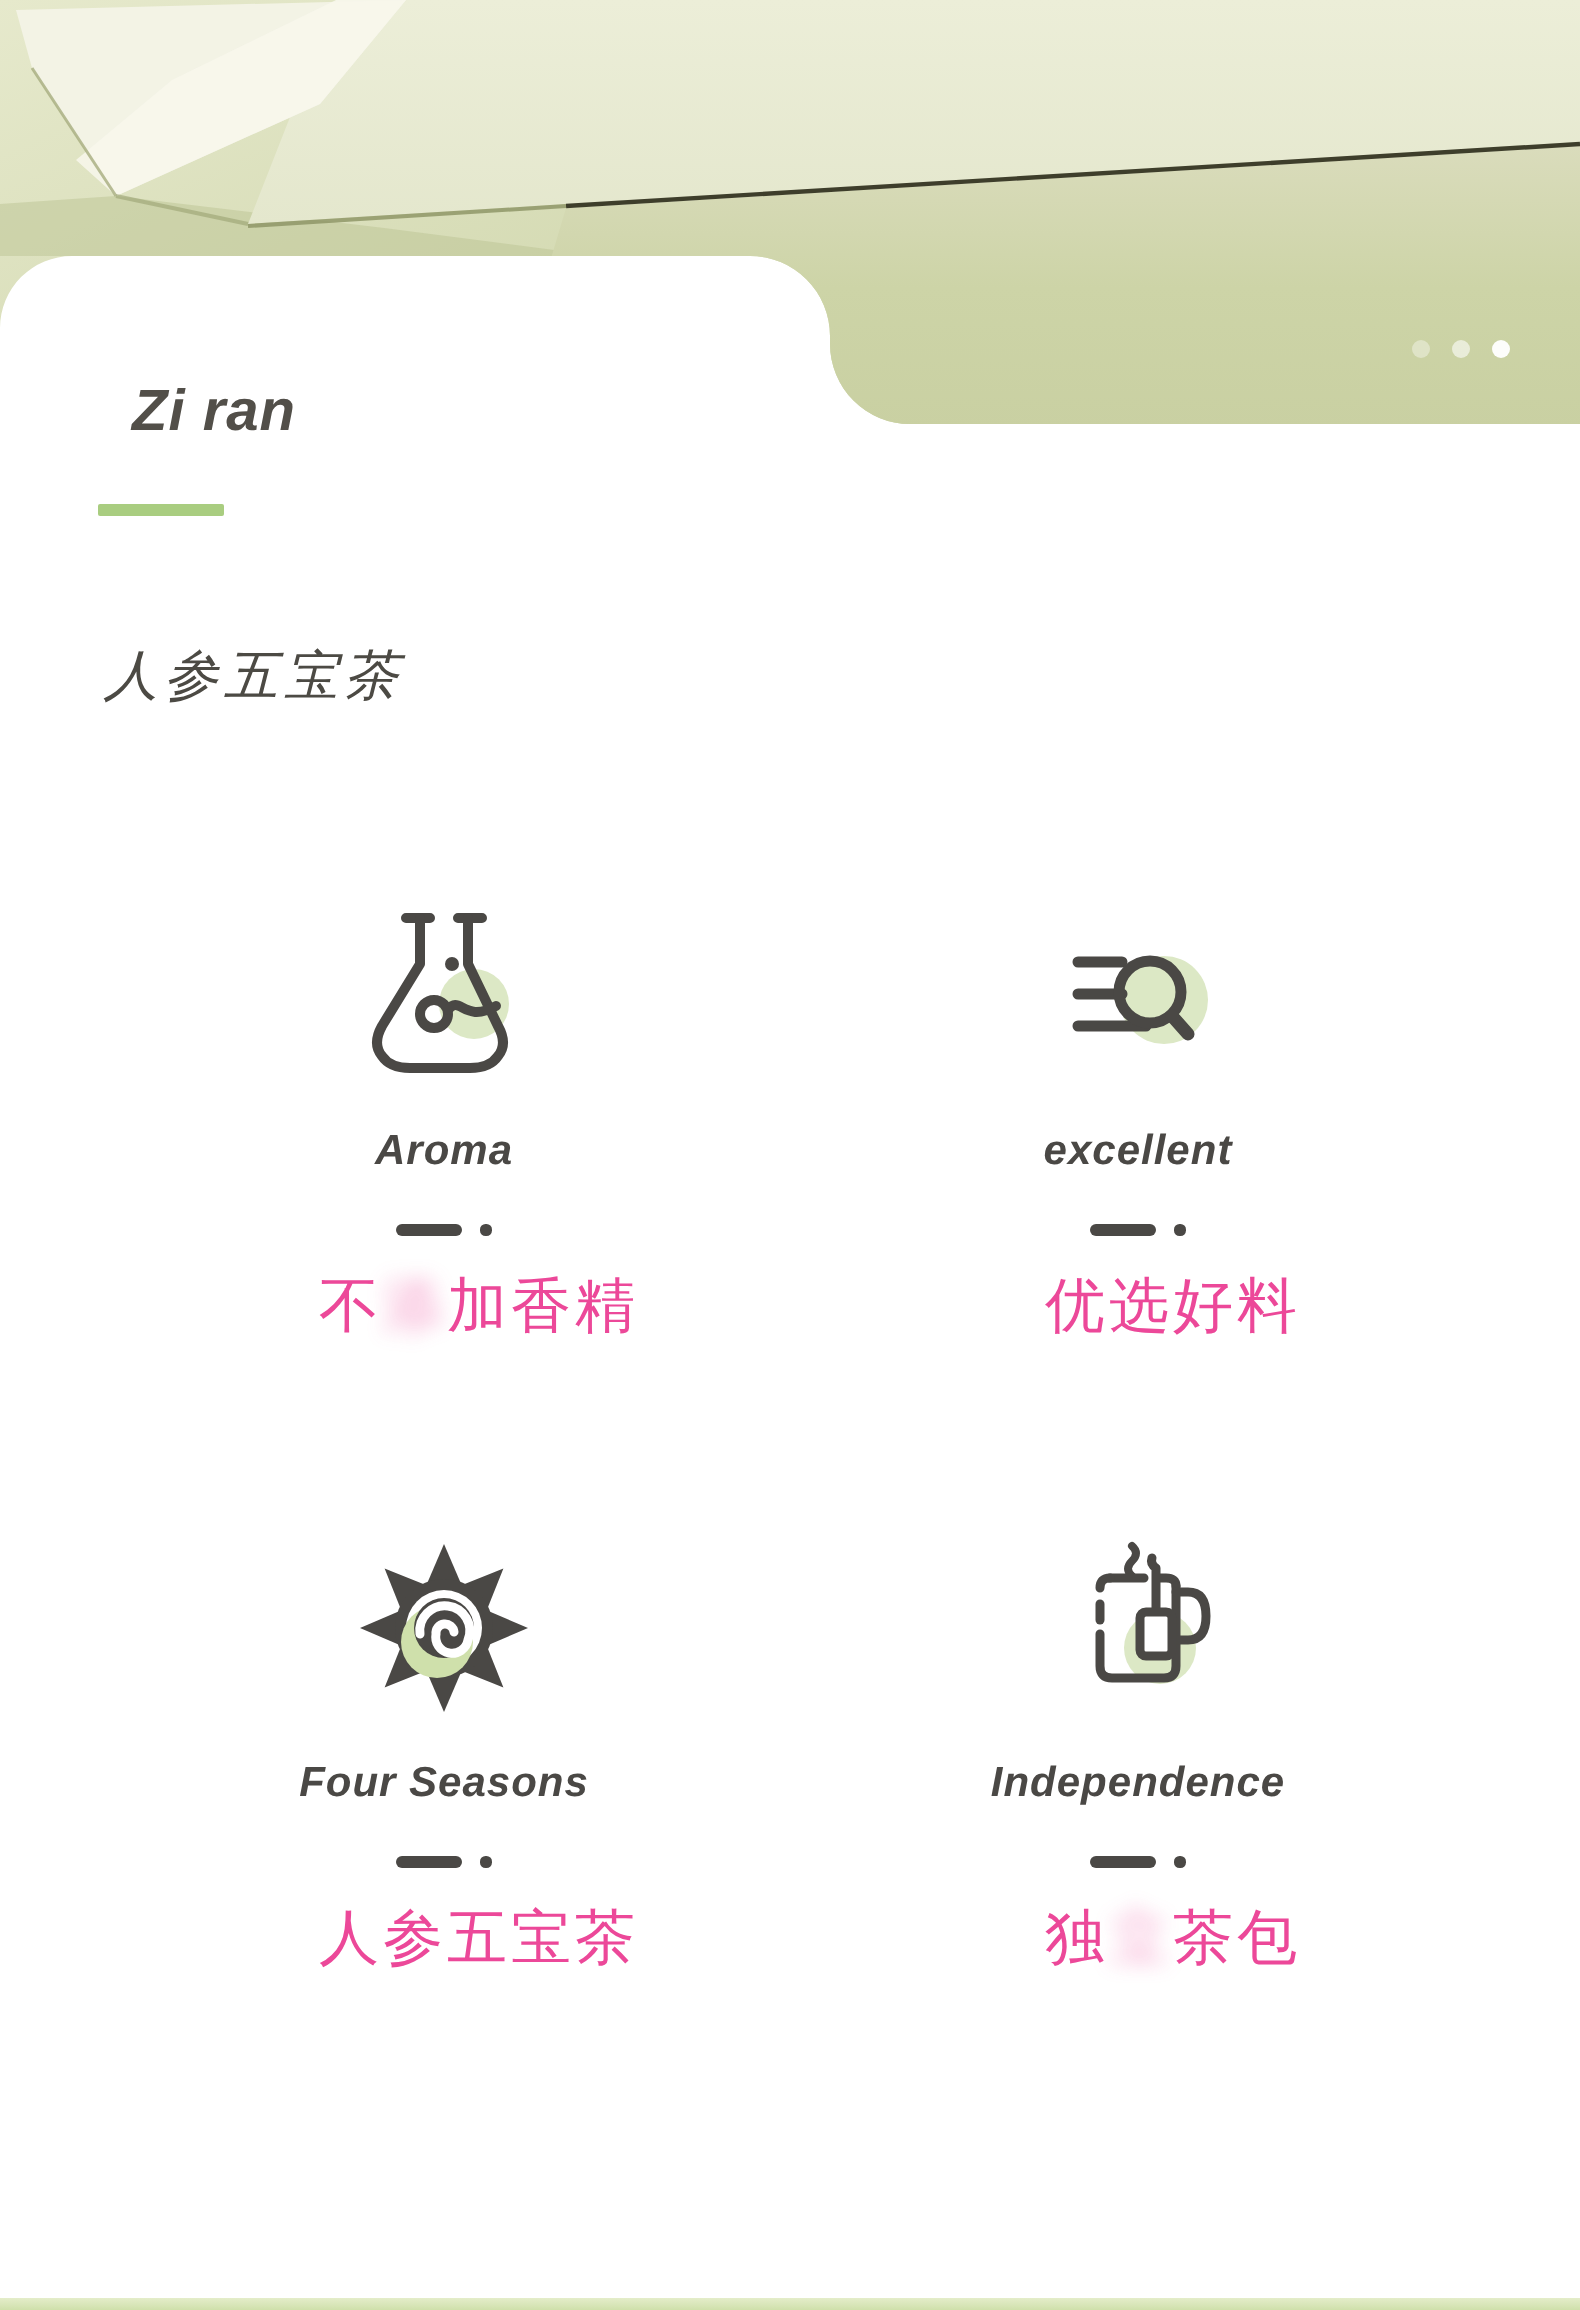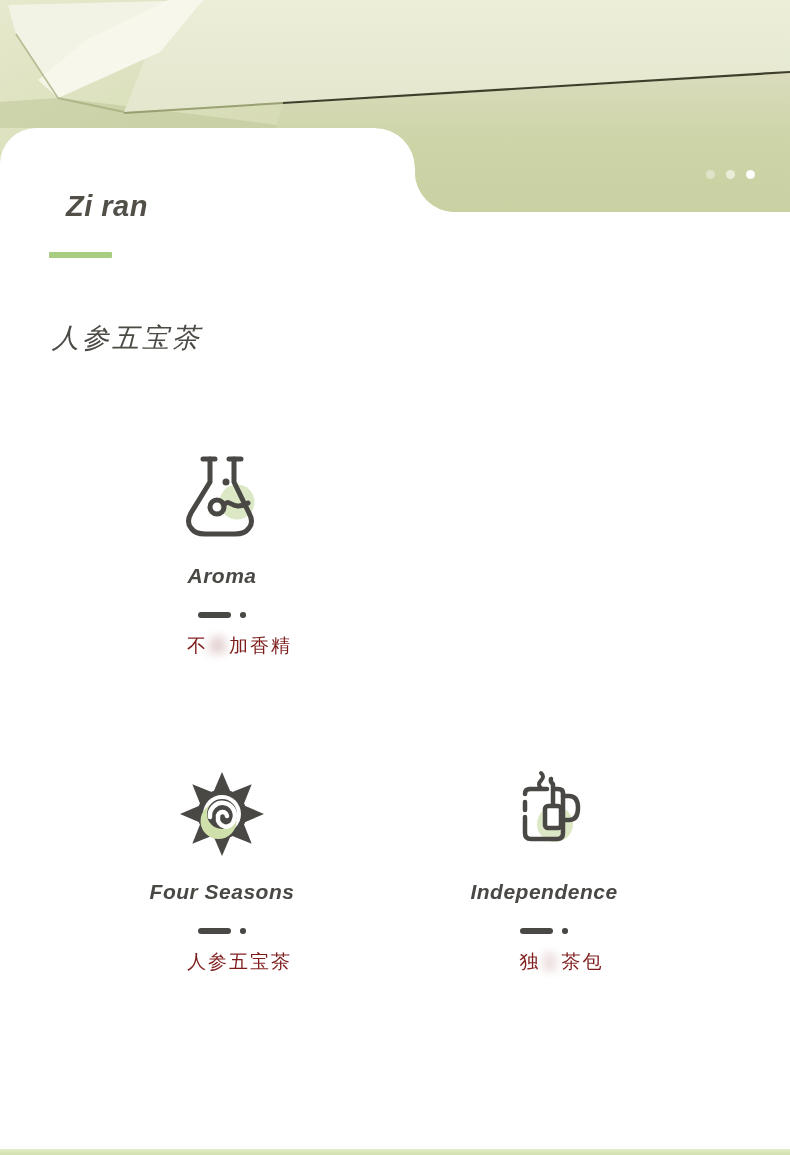--- a/index.html
+++ b/index.html
@@ -30,36 +30,36 @@
     position:absolute;left:49px;top:252px;width:63px;height:6px;
     border-radius:1px;z-index:1;
   }
   .subtitle{
     position:absolute;left:52px;top:320px;z-index:2;
     font-size:27px;letter-spacing:3px;font-weight:500;color:#4c4a44;font-style:italic;
   }
   
   .feature-row{
     position:absolute;left:0;width:790px;display:flex;
-    padding-left:72px;box-sizing:border-box;gap:22px;
+    padding-left:72px;box-sizing:border-box;gap:47px;
   }
   .row-1{top:446px;} .row-2{top:762px;text-align:center;}
   .feature{
     width:300px;display:flex;flex-direction:column;align-items:center;
   }
   .icon-box{height:104px;display:flex;align-items:center;justify-content:center;}
   .feature-label{
     margin-top:14px;font-size:21px;font-weight:bold;font-style:italic;
     letter-spacing:.5px;color:#4a4845;
   }
   .divider{margin-top:24px;display:flex;align-items:center;gap:9px;}
   .divider .dash{width:33px;height:5.5px;border-radius:3px;background:#4a4845;}
   .divider .pt{width:5.5px;height:5.5px;border-radius:50%;background:#4a4845;}
   .feature-text{
-    margin-top:15px;font-size:19px;letter-spacing:2px;color:#7f1d1d;margin-left:35px;
+    margin-top:15px;font-size:30px;letter-spacing:2px;color:#ec4899;margin-left:35px;
   }
   .censored{filter:blur(5px);opacity:.55;}
   
   .bottom-strip{
     position:absolute;left:0;top:1149px;width:790px;height:6px;
     background:linear-gradient(to bottom,#e4edca,#cfe0ab);
   }
 </style>
 </head>
 <body>
@@ -120,20 +120,36 @@
       </svg>
     </div>
     <div class="feature-label">Aroma</div>
     <div class="divider">
       <span class="dash"></span>
       <span class="pt"></span>
     </div>
     <div class="feature-text"><span>不</span><span class="censored">添</span><span>加香精</span></div>
   </div>
 
+  <div class="feature">
+    <div class="icon-box">
+      <svg width="100" height="80" viewBox="0 0 100 80" fill="none" stroke="#4a4845" stroke-width="5.5" stroke-linecap="round" stroke-linejoin="round">
+        <circle cx="63" cy="42" r="22" fill="#dce8c5" stroke="none"></circle>
+        <path d="M20,23 H42 M20,39 H42 M20,55 H54"></path>
+        <circle cx="56" cy="38" r="15.5"></circle>
+        <path d="M67,50 L75,59" stroke-width="6.5"></path>
+      </svg>
+    </div>
+    <div class="feature-label">excellent</div>
+    <div class="divider">
+      <span class="dash"></span>
+      <span class="pt"></span>
+    </div>
+    <div class="feature-text"><span>优选好料</span><span class="censored"></span><span></span></div>
+  </div>
 </div>
 
 <div class="feature-row row-2">
 
   <div class="feature">
     <div class="icon-box">
       <svg width="96" height="96" viewBox="0 0 96 96">
         <g fill="#4a4845">
           <path d="M48,6 L57,27 L39,27 Z"></path>
           <path d="M48,6 L57,27 L39,27 Z" transform="rotate(45,48,48)"></path>

